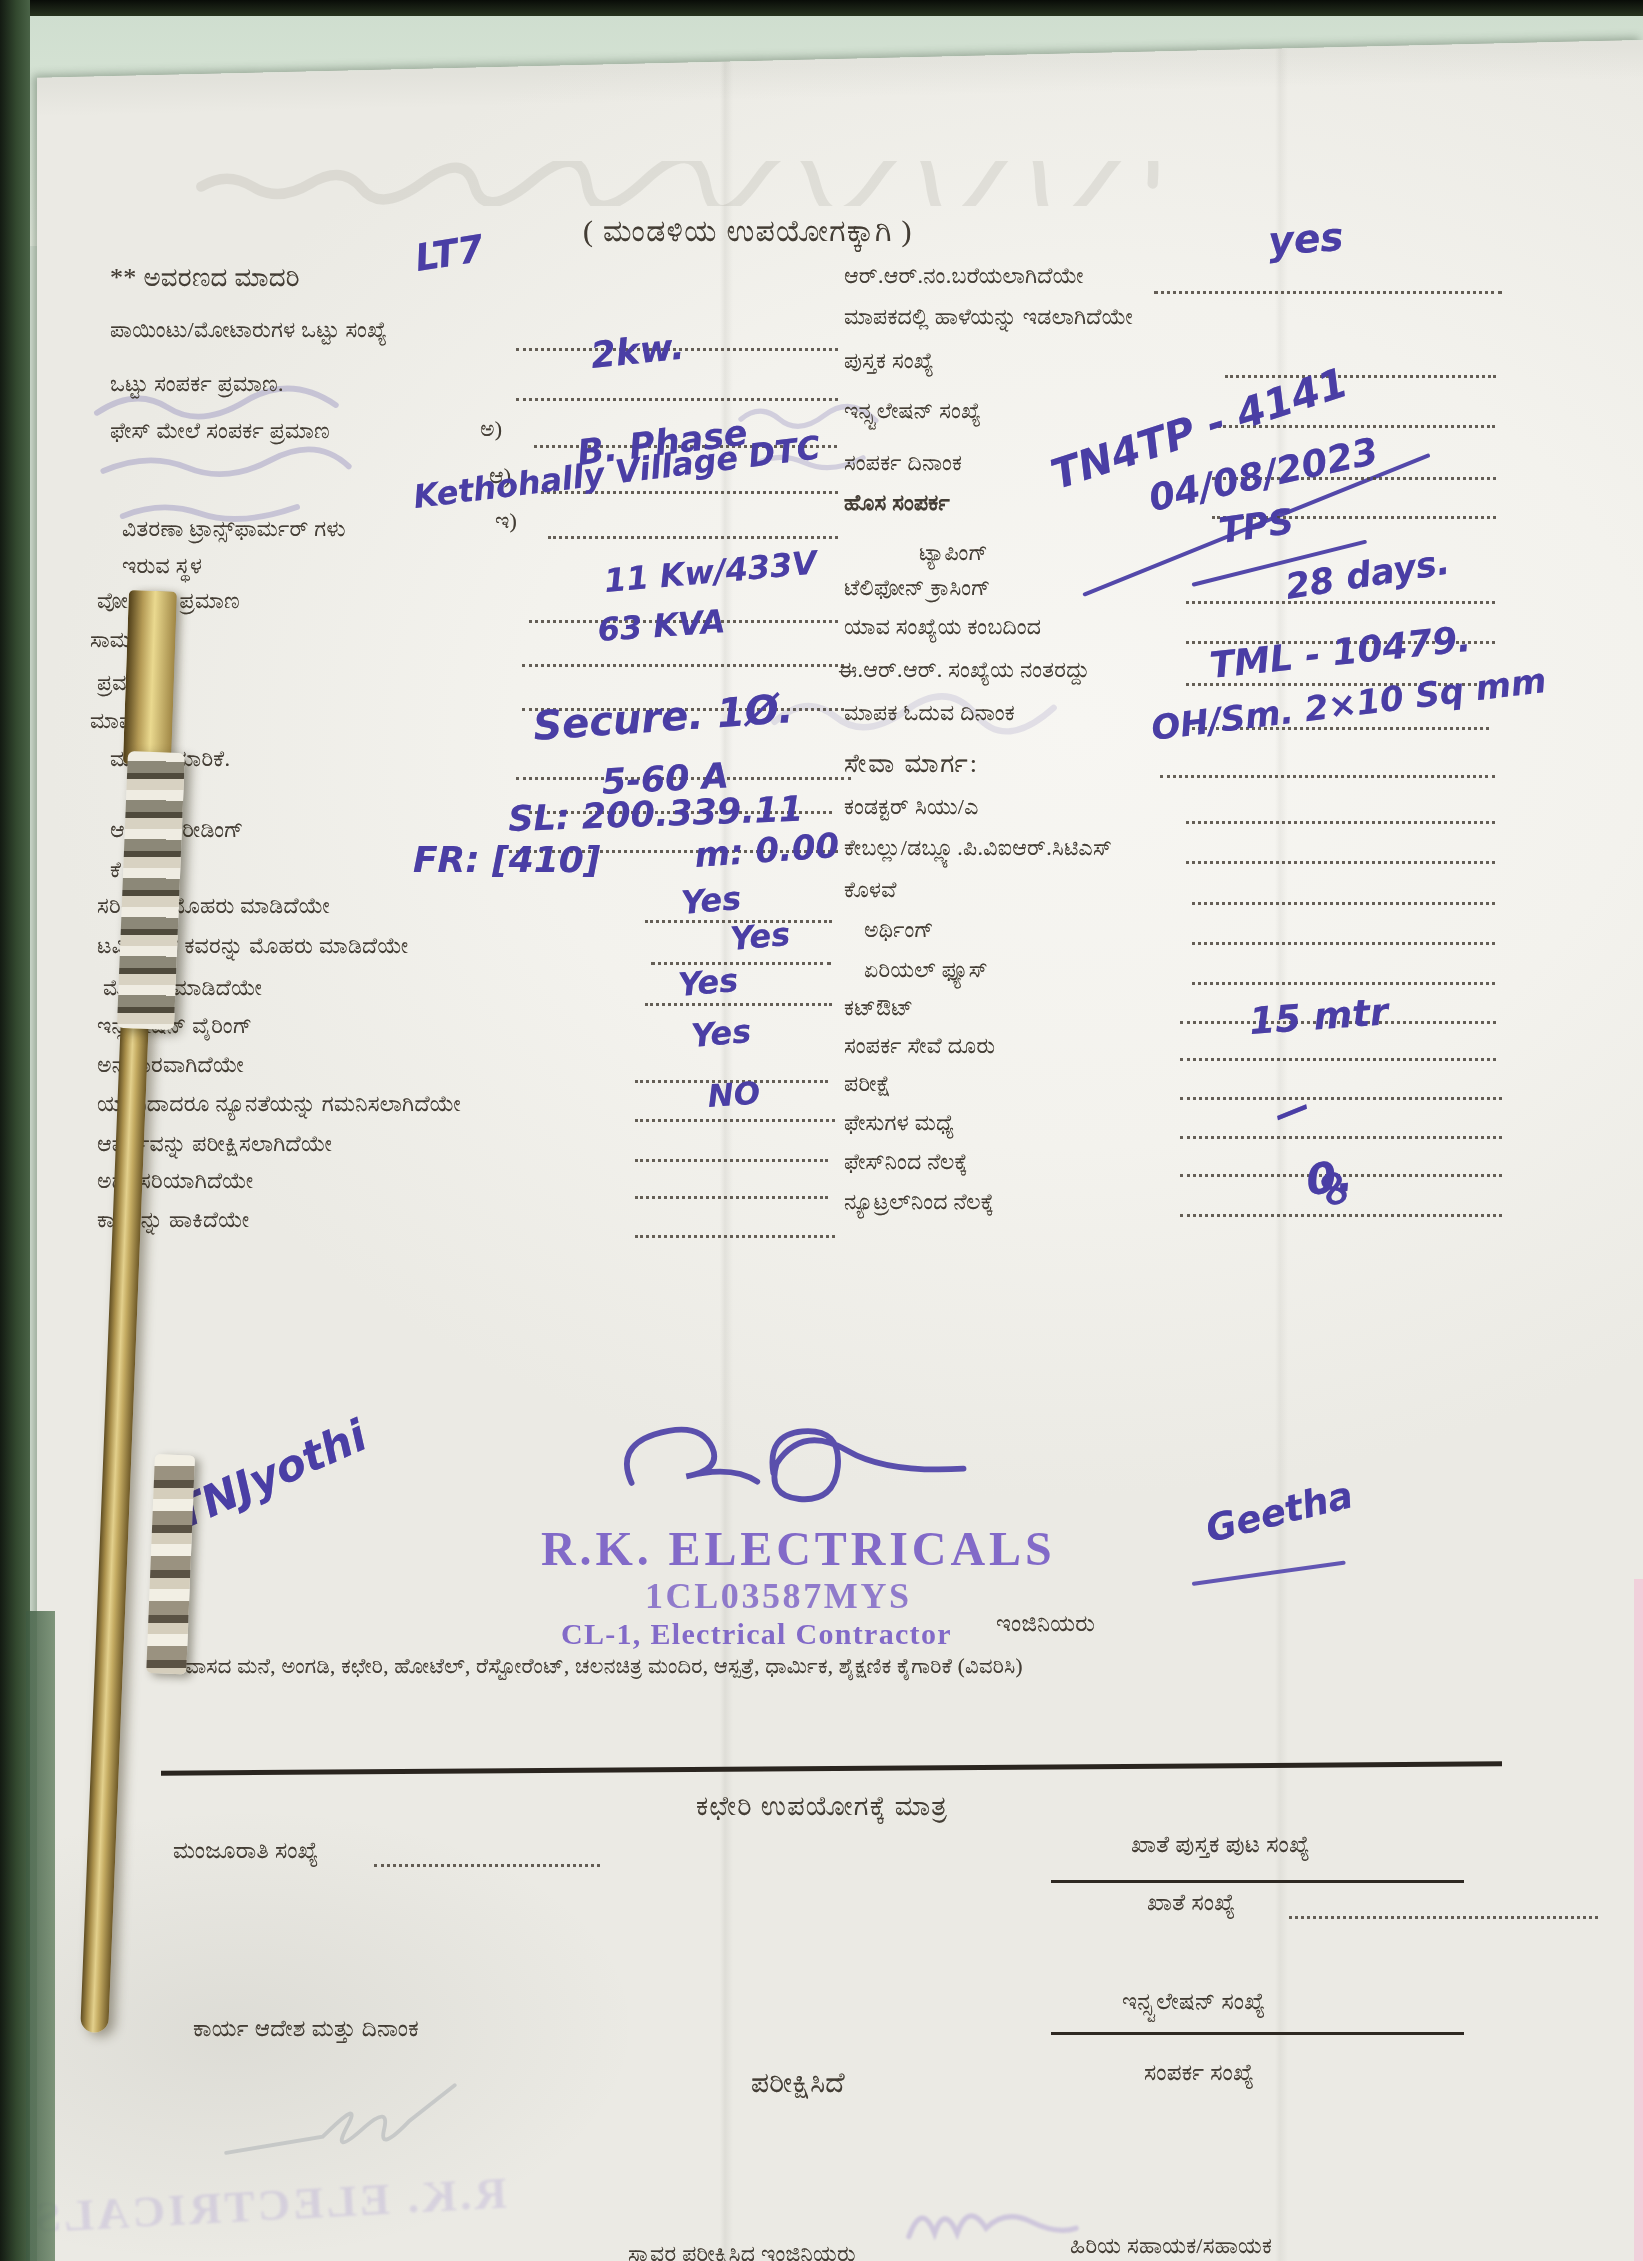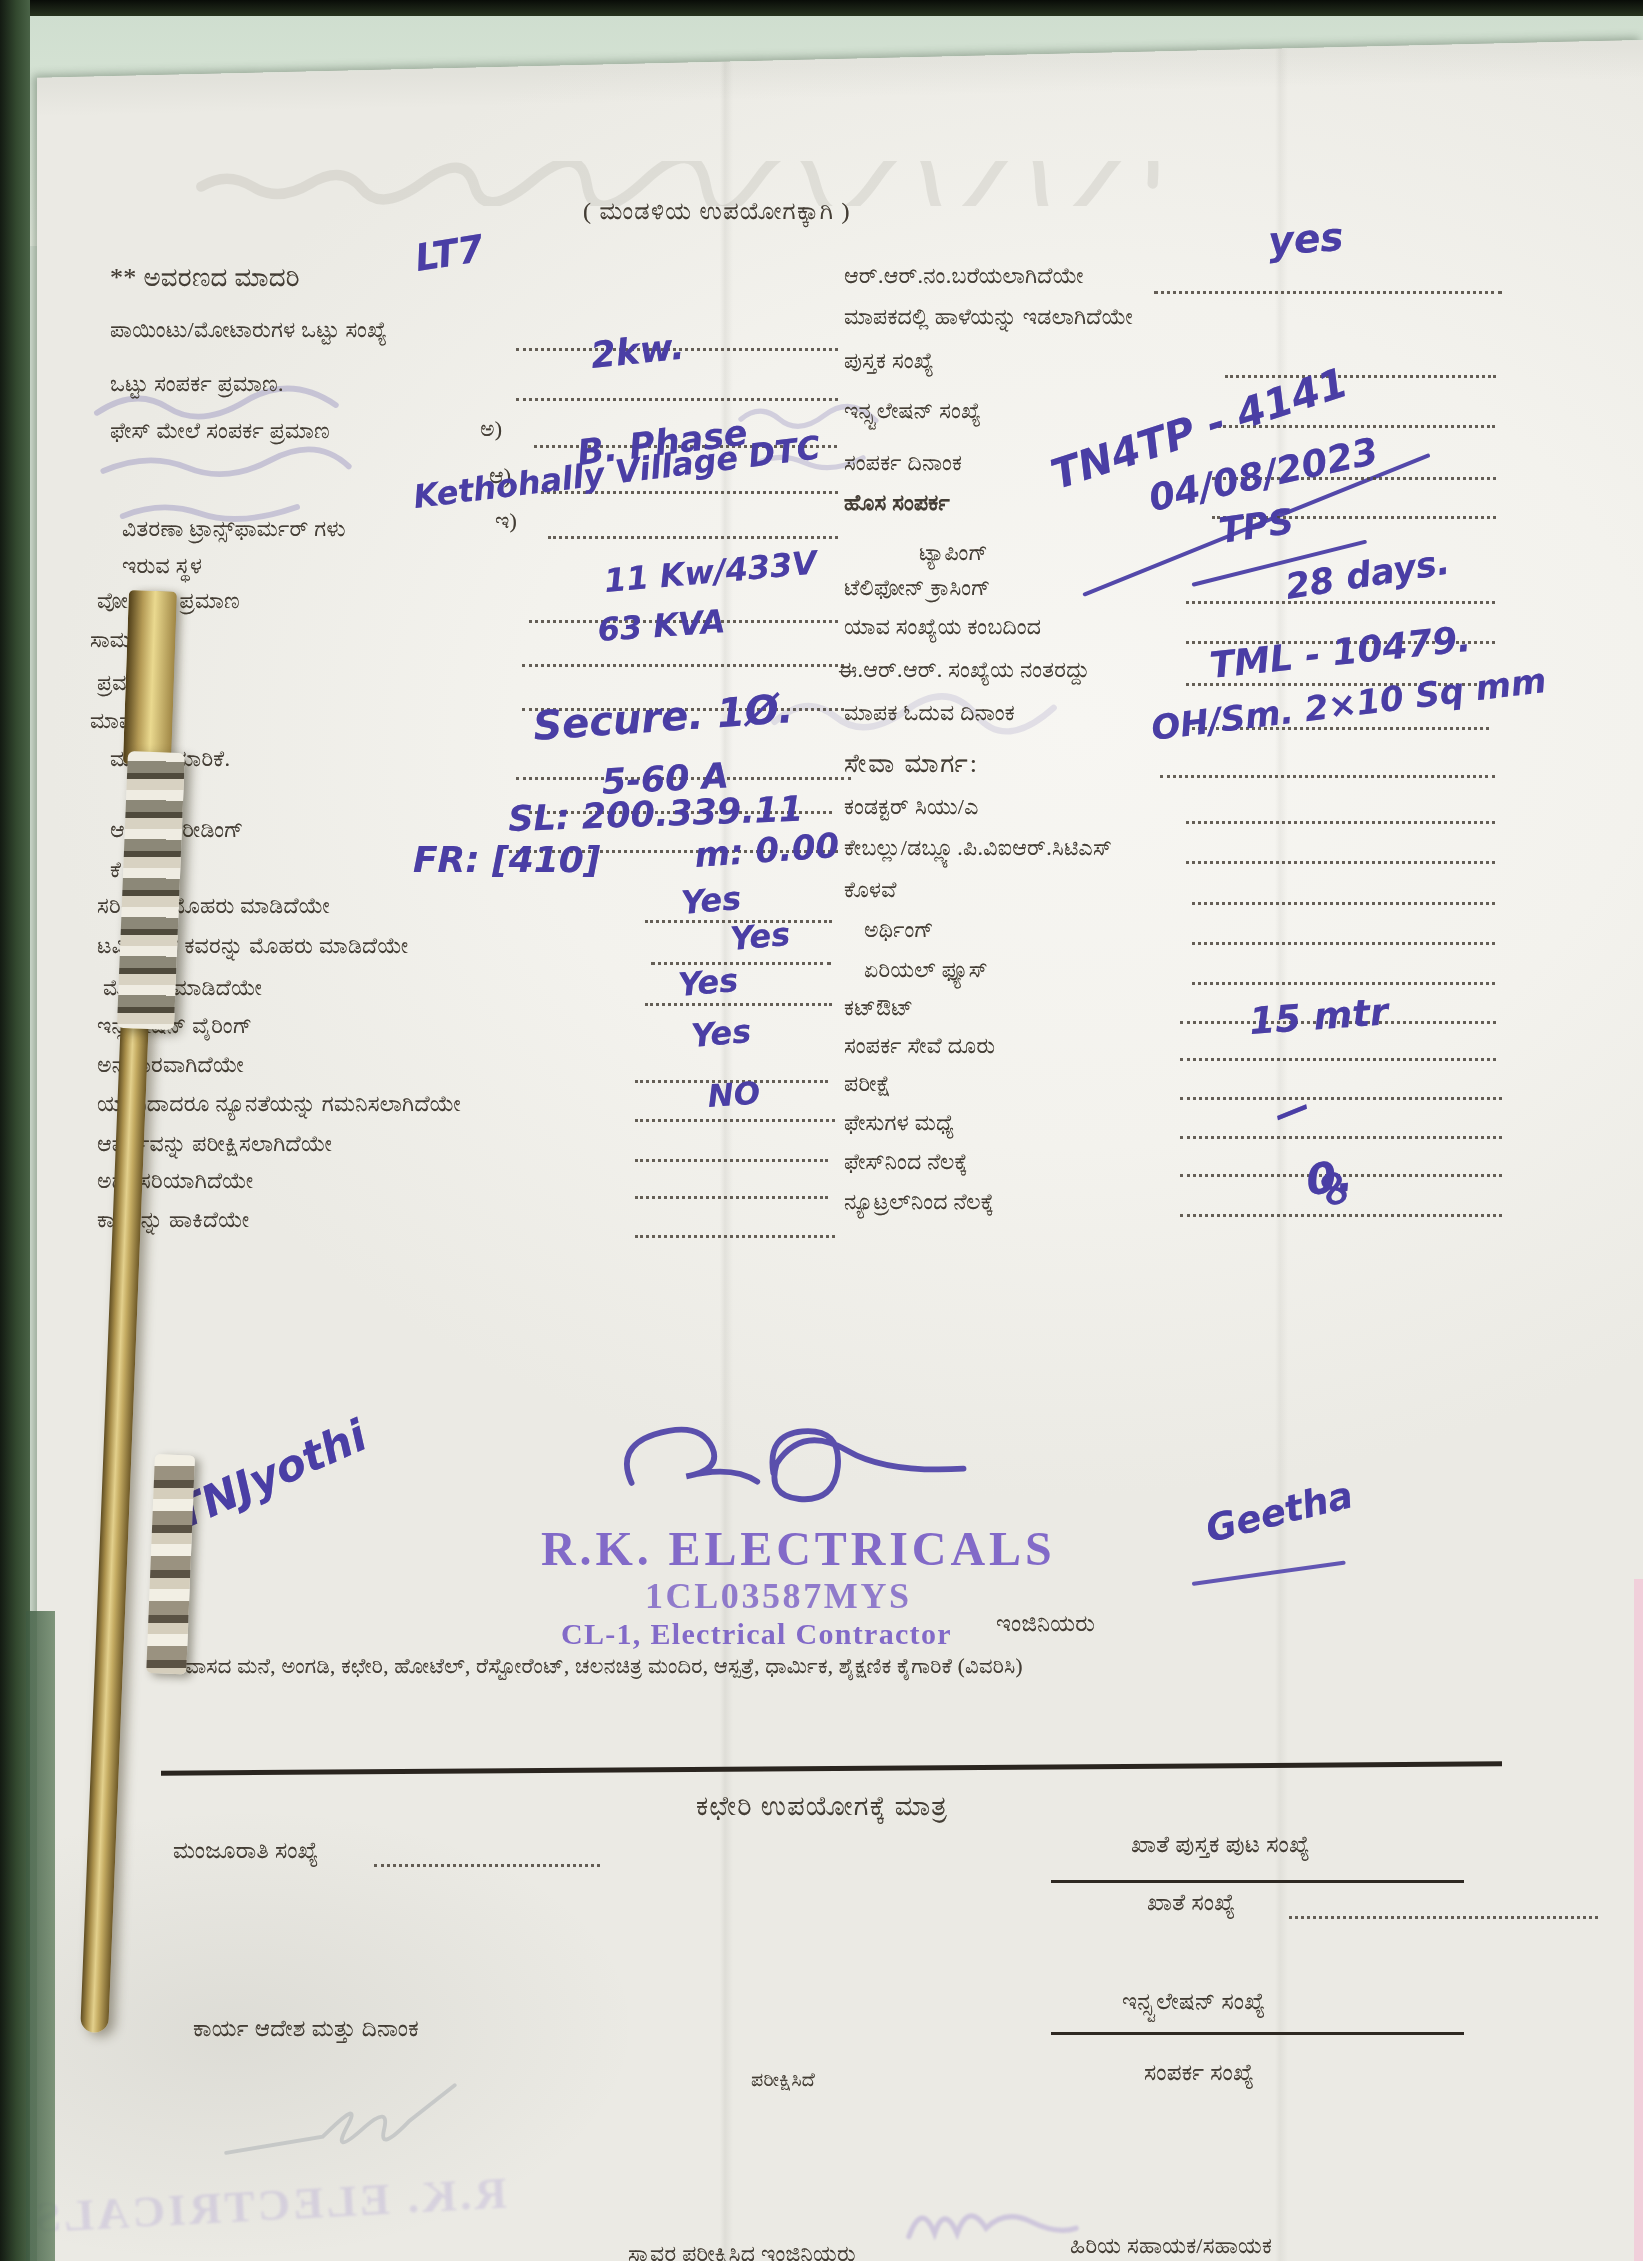--- a/index.html
+++ b/index.html
@@ -65,21 +65,21 @@
   <svg class="gsvg" style="left:84px;top:374px;opacity:.3" width="297" height="168" viewBox="0 0 460 260">
       <path d="M20,60 q60,-40 110,-8 t120,-10 t140,6 M30,150 q70,-30 130,-5 t130,-12 t120,10 M60,220 q60,-25 120,-4 t150,-10" stroke="#6f67ae" stroke-width="9" fill="none" stroke-linecap="round" filter="blur(1px)"></path>
     </svg>
   <svg class="gsvg" style="left:728px;top:387px;opacity:.25" width="193" height="103" viewBox="0 0 300 160">
       <path d="M20,50 q30,-25 60,0 t70,-6 t80,8 M40,120 q40,-20 80,-2 t90,-8" stroke="#6f67ae" stroke-width="8" fill="none" stroke-linecap="round"></path>
     </svg>
   <svg class="gsvg" style="left:761px;top:677px;opacity:.2" width="335" height="77" viewBox="0 0 520 120">
       <path d="M20,70 q50,-45 95,-8 t110,-10 t110,8 t120,-12" stroke="#8b84b8" stroke-width="10" fill="none" stroke-linecap="round"></path>
     </svg>
 
-  <div class="lbl big" style="left:583px;top:198px;font-size:24px;letter-spacing:1.3px;">( ಮಂಡಳಿಯ ಉಪಯೋಗಕ್ಕಾಗಿ )</div>
+  <div class="lbl big" style="left:583px;top:214px;font-size:30px;letter-spacing:1.3px;">( ಮಂಡಳಿಯ ಉಪಯೋಗಕ್ಕಾಗಿ )</div>
 
   <div class="lbl big" style="left:110px;top:263px;font-size:26px;">** ಅವರಣದ ಮಾದರಿ</div>
   <div class="hw" style="left:419px;top:237px;font-size:37px;transform:rotate(-9deg);">LT7</div>
 
   <div class="lbl" style="left:110px;top:317px;">ಪಾಯಿಂಟು/ಮೋಟಾರುಗಳ ಒಟ್ಟು ಸಂಖ್ಯೆ</div>
   <div class="dl" style="left:516px;top:348px;width:322px;"></div>
 
   <div class="lbl" style="left:110px;top:371px;">ಒಟ್ಟು ಸಂಪರ್ಕ ಪ್ರಮಾಣ.</div>
   <div class="dl" style="left:516px;top:398px;width:322px;"></div>
   <div class="hw" style="left:593px;top:335px;font-size:36px;transform:rotate(-6deg);">2kw.</div>
@@ -261,21 +261,21 @@
 
   <div class="lbl" style="left:1131px;top:1832px;font-size:23px;">ಖಾತೆ ಪುಸ್ತಕ ಪುಟ ಸಂಖ್ಯೆ</div>
   <div class="ul" style="left:1051px;top:1880px;width:413px;"></div>
   <div class="lbl" style="left:1147px;top:1890px;font-size:23px;">ಖಾತೆ ಸಂಖ್ಯೆ</div>
   <div class="dl" style="left:1289px;top:1916px;width:309px;"></div>
 
   <div class="lbl" style="left:193px;top:2016px;font-size:23px;">ಕಾರ್ಯ ಆದೇಶ ಮತ್ತು ದಿನಾಂಕ</div>
   <div class="lbl" style="left:1122px;top:1989px;font-size:23px;">ಇನ್ಸ್ಟಲೇಷನ್ ಸಂಖ್ಯೆ</div>
   <div class="ul" style="left:1051px;top:2032px;width:413px;"></div>
 
-  <div class="lbl" style="left:751px;top:2069px;font-size:19px;">ಪರೀಕ್ಷಿಸಿದೆ</div>
+  <div class="lbl" style="left:751px;top:2069px;font-size:28px;font-family:Liberation Mono, monospace;">ಪರೀಕ್ಷಿಸಿದೆ</div>
   <div class="lbl" style="left:1144px;top:2060px;font-size:23px;">ಸಂಪರ್ಕ ಸಂಖ್ಯೆ</div>
 
   <div class="lbl" style="left:628px;top:2241px;font-size:22px;">ಸ್ಥಾವರ ಪರೀಕ್ಷಿಸಿದ ಇಂಜಿನಿಯರು</div>
   <div class="lbl" style="left:1070px;top:2233px;font-size:22px;">ಹಿರಿಯ ಸಹಾಯಕ/ಸಹಾಯಕ</div>
 
   <svg class="gsvg" style="left:213px;top:2082px;opacity:.4" width="271" height="103" viewBox="0 0 420 160">
     <path d="M20,110 q90,-15 150,-25 q60,-60 40,-20 q-30,55 25,5 q40,-35 30,5 q-8,35 40,-15 l70,-55" stroke="#9aa0a8" stroke-width="6" fill="none" stroke-linecap="round" filter="blur(1px)"></path>
   </svg>
   <div class="ghost stamp" style="left:32px;top:2179px;font-size:45px;transform:scaleX(-1) rotate(3deg);letter-spacing:3.2px;">R.K. ELECTRICALS</div>
   <svg class="gsvg" style="left:896px;top:2185px;opacity:.3" width="193" height="71" viewBox="0 0 300 110">

